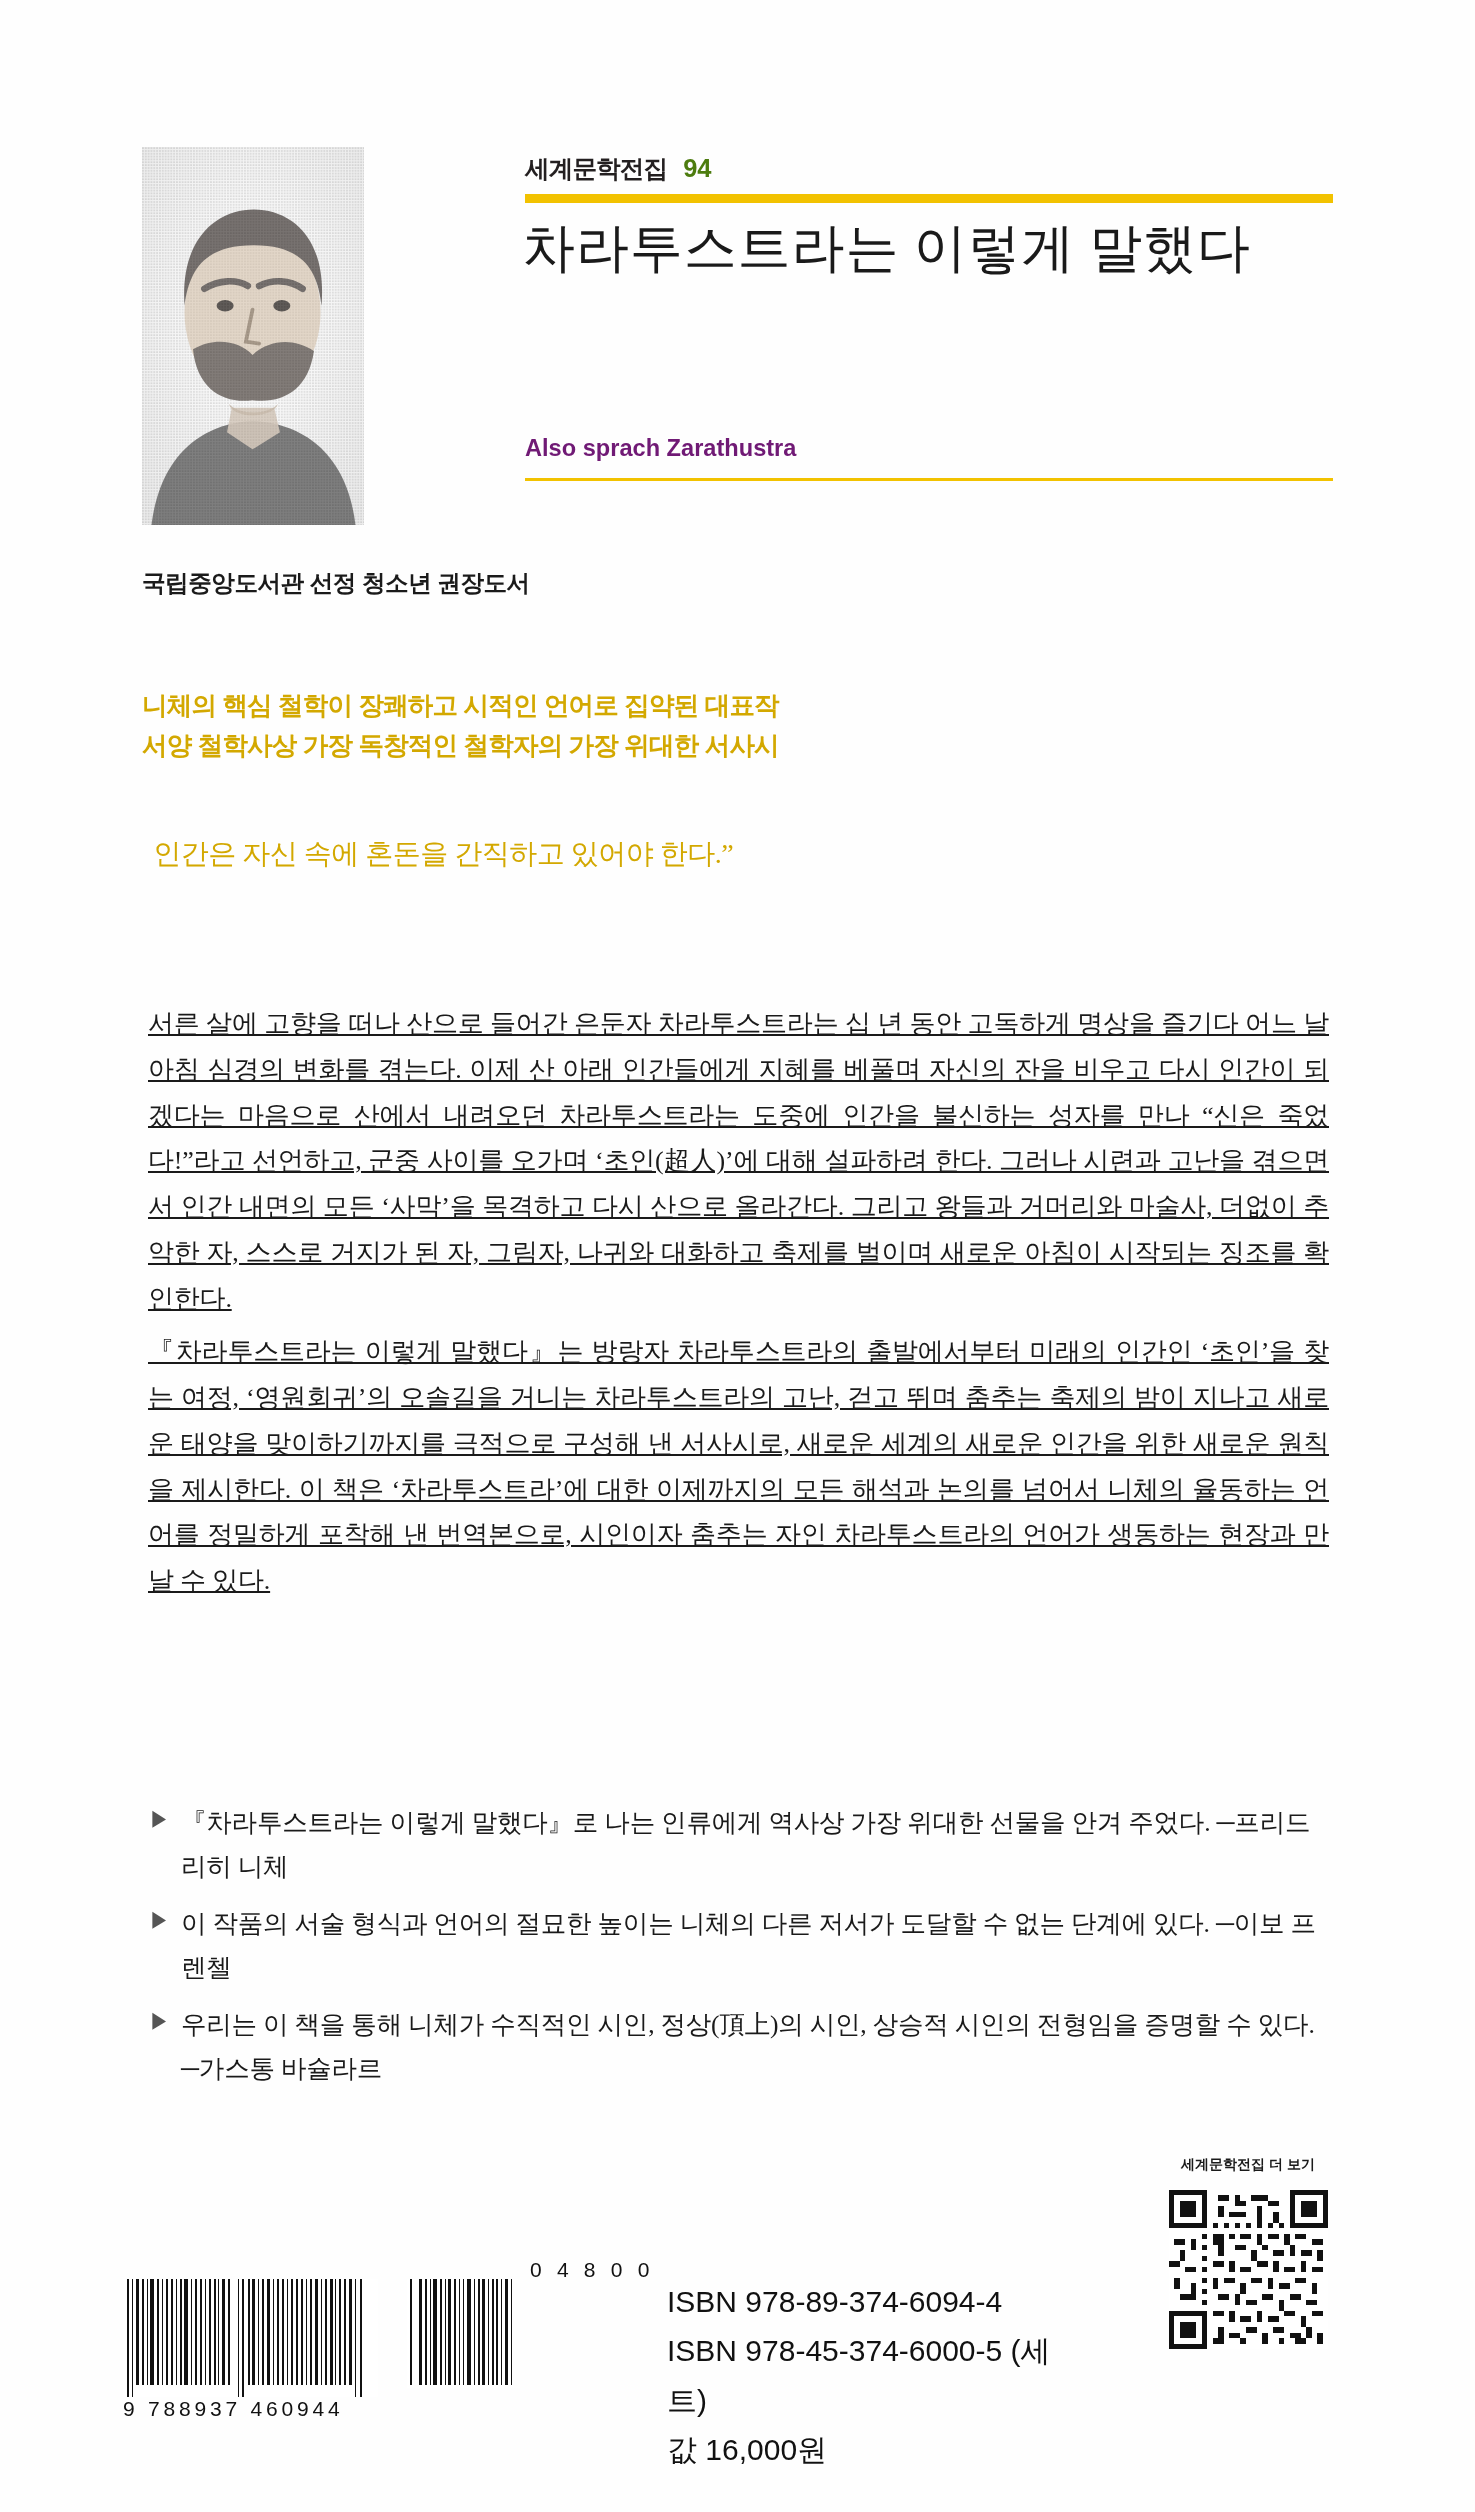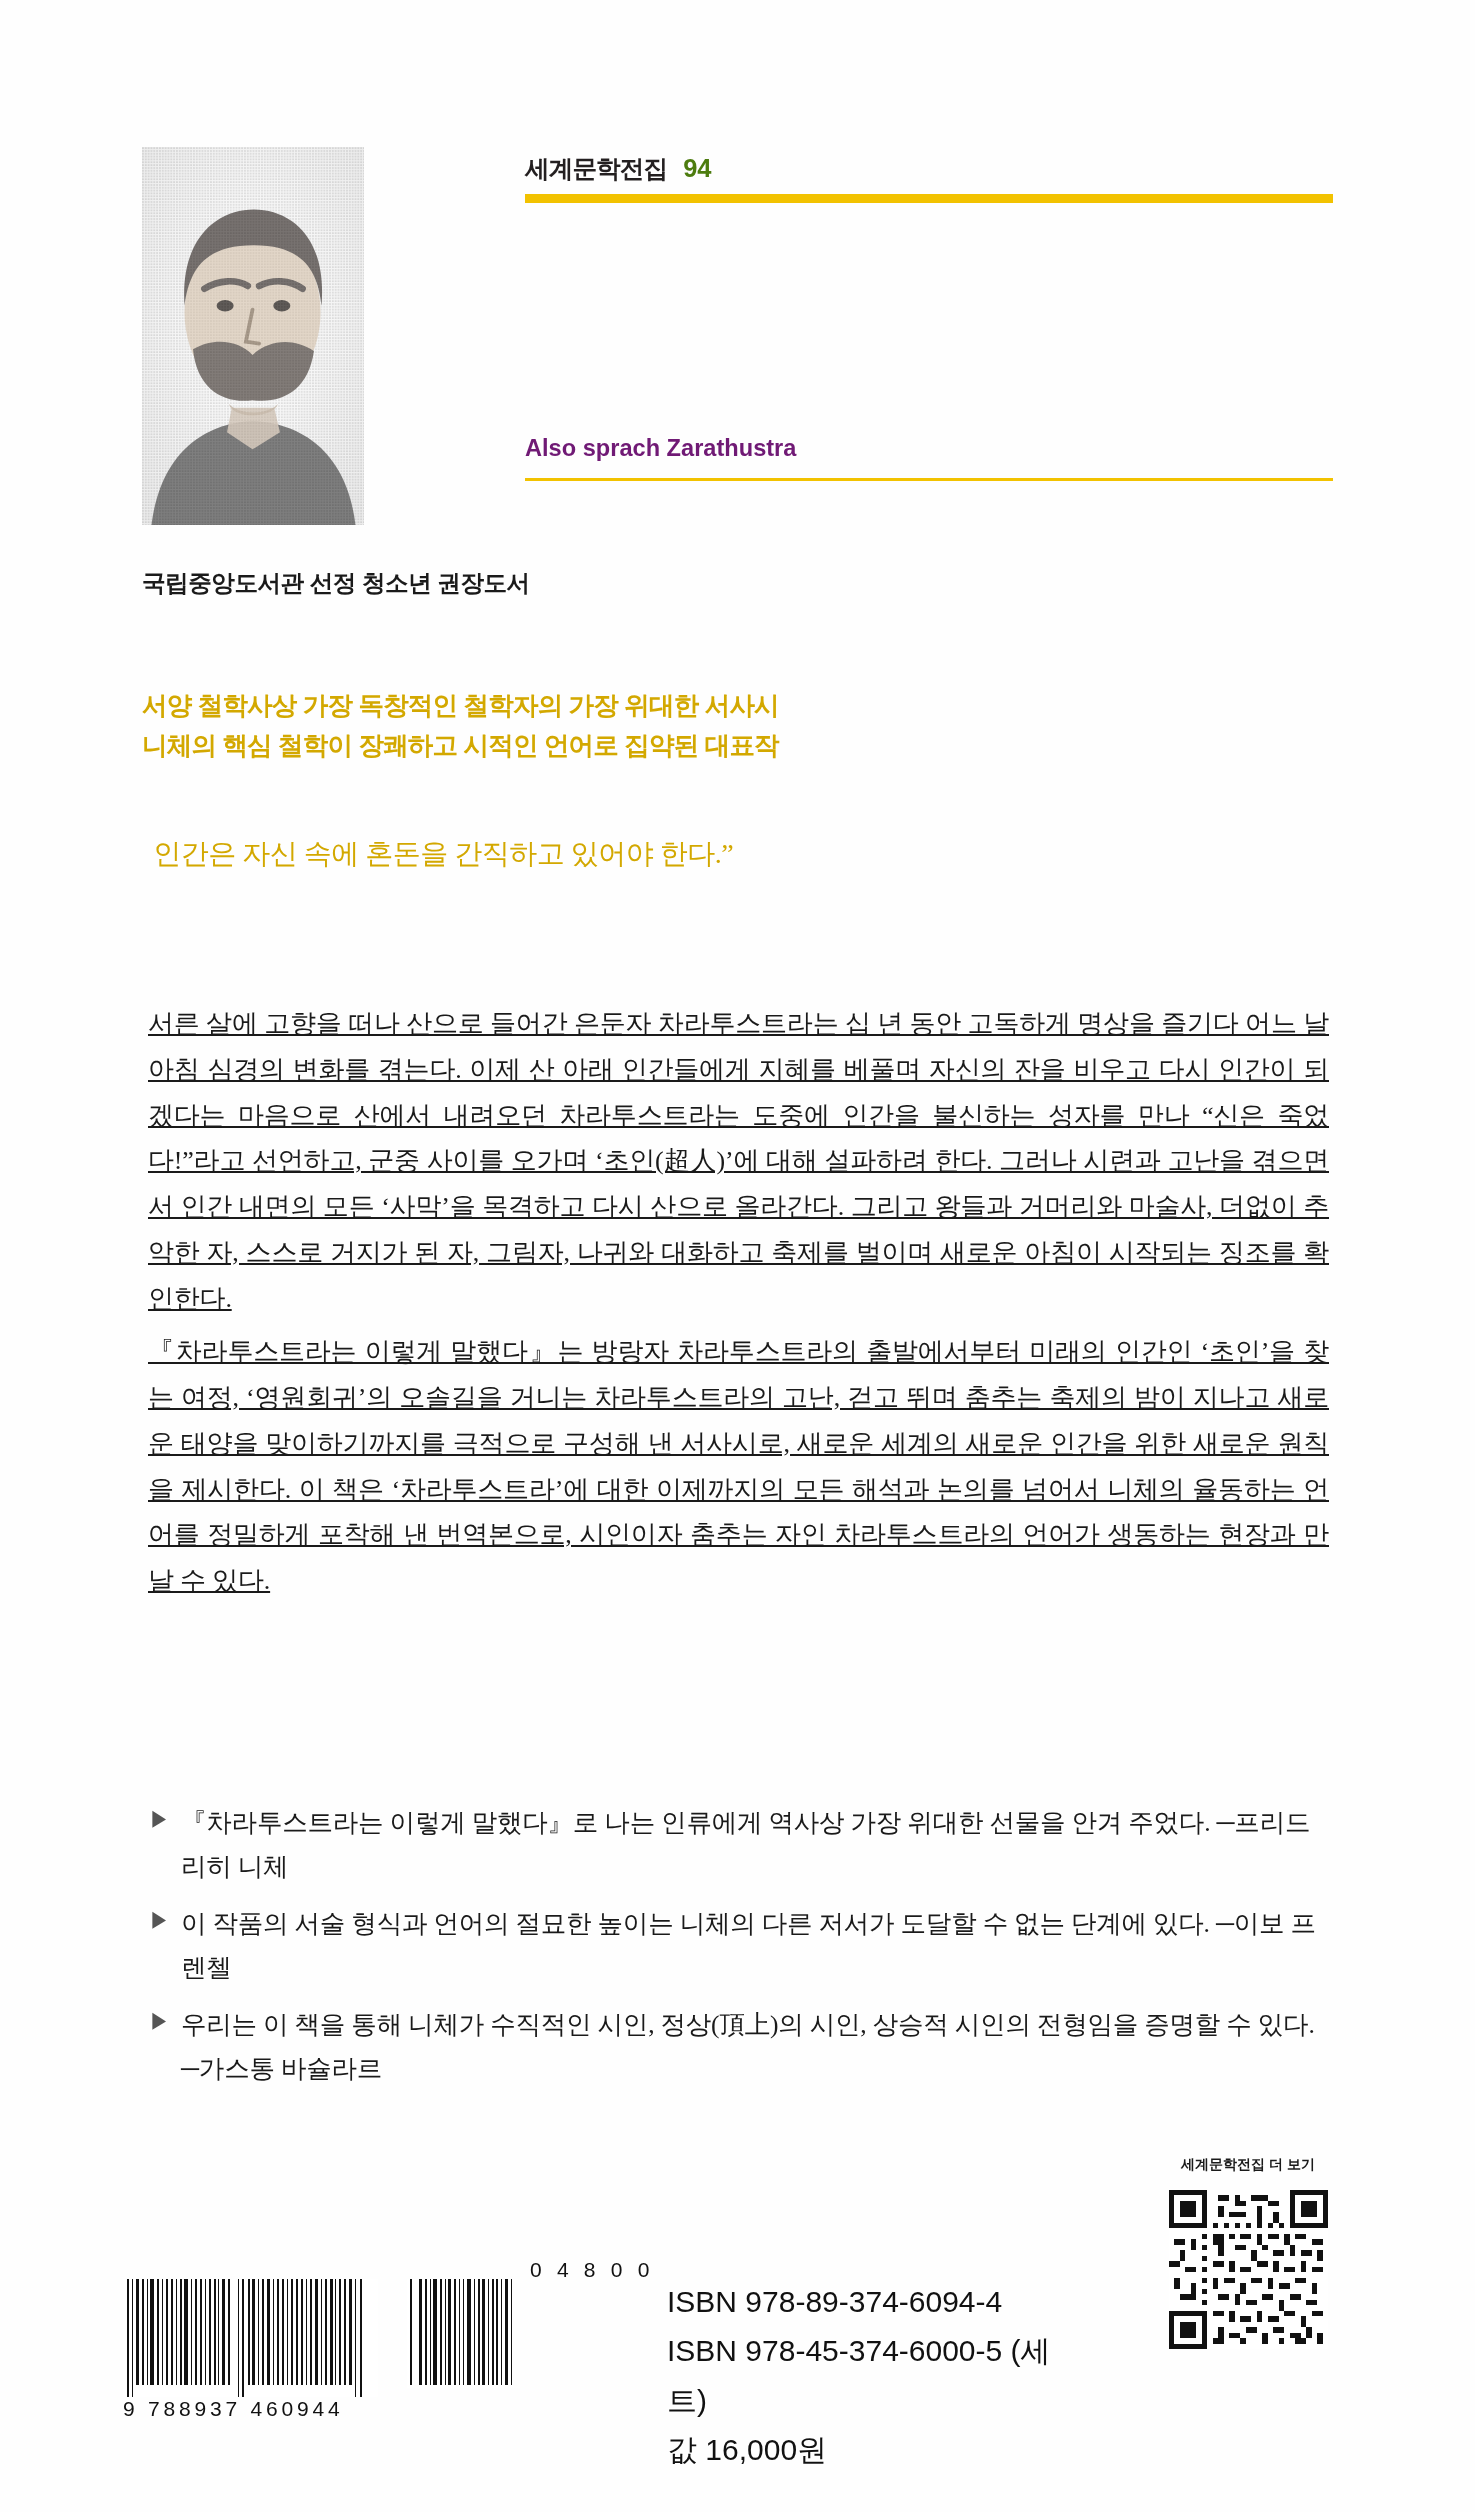--- a/index.html
+++ b/index.html
@@ -284,31 +284,32 @@
       </svg>
     </div>
 
     <div class="series-line">
       <span class="series-name">세계문학전집</span>
       <span class="series-number">94</span>
     </div>
 
     <div class="rule-thick"></div>
 
+    <div class="main-title">차라투스트라는 이렇게 말했다</div>
 
     <div class="orig-title">Also sprach Zarathustra</div>
 
     <div class="rule-thin"></div>
   </div>
 
   <div class="recommend">국립중앙도서관 선정 청소년 권장도서</div>
 
   <div class="taglines">
+    <div>니체의 핵심 철학이 장쾌하고 시적인 언어로 집약된 대표작</div>
     <div>서양 철학사상 가장 독창적인 철학자의 가장 위대한 서사시</div>
-    <div>니체의 핵심 철학이 장쾌하고 시적인 언어로 집약된 대표작</div>
   </div>
 
   <div class="quote">
     <span class="l2">인간은 자신 속에 혼돈을 간직하고 있어야 한다.”</span>
   </div>
 
   <div class="body-copy">
     <p>서른 살에 고향을 떠나 산으로 들어간 은둔자 차라투스트라는 십 년 동안 고독하게 명상을 즐기다 어느 날 아침 심경의 변화를 겪는다. 이제 산 아래 인간들에게 지혜를 베풀며 자신의 잔을 비우고 다시 인간이 되겠다는 마음으로 산에서 내려오던 차라투스트라는 도중에 인간을 불신하는 성자를 만나 “신은 죽었다!”라고 선언하고, 군중 사이를 오가며 ‘초인(超人)’에 대해 설파하려 한다. 그러나 시련과 고난을 겪으면서 인간 내면의 모든 ‘사막’을 목격하고 다시 산으로 올라간다. 그리고 왕들과 거머리와 마술사, 더없이 추악한 자, 스스로 거지가 된 자, 그림자, 나귀와 대화하고 축제를 벌이며 새로운 아침이 시작되는 징조를 확인한다.</p>
     <p>『차라투스트라는 이렇게 말했다』는 방랑자 차라투스트라의 출발에서부터 미래의 인간인 ‘초인’을 찾는 여정, ‘영원회귀’의 오솔길을 거니는 차라투스트라의 고난, 걷고 뛰며 춤추는 축제의 밤이 지나고 새로운 태양을 맞이하기까지를 극적으로 구성해 낸 서사시로, 새로운 세계의 새로운 인간을 위한 새로운 원칙을 제시한다. 이 책은 ‘차라투스트라’에 대한 이제까지의 모든 해석과 논의를 넘어서 니체의 율동하는 언어를 정밀하게 포착해 낸 번역본으로, 시인이자 춤추는 자인 차라투스트라의 언어가 생동하는 현장과 만날 수 있다.</p>
   </div>

